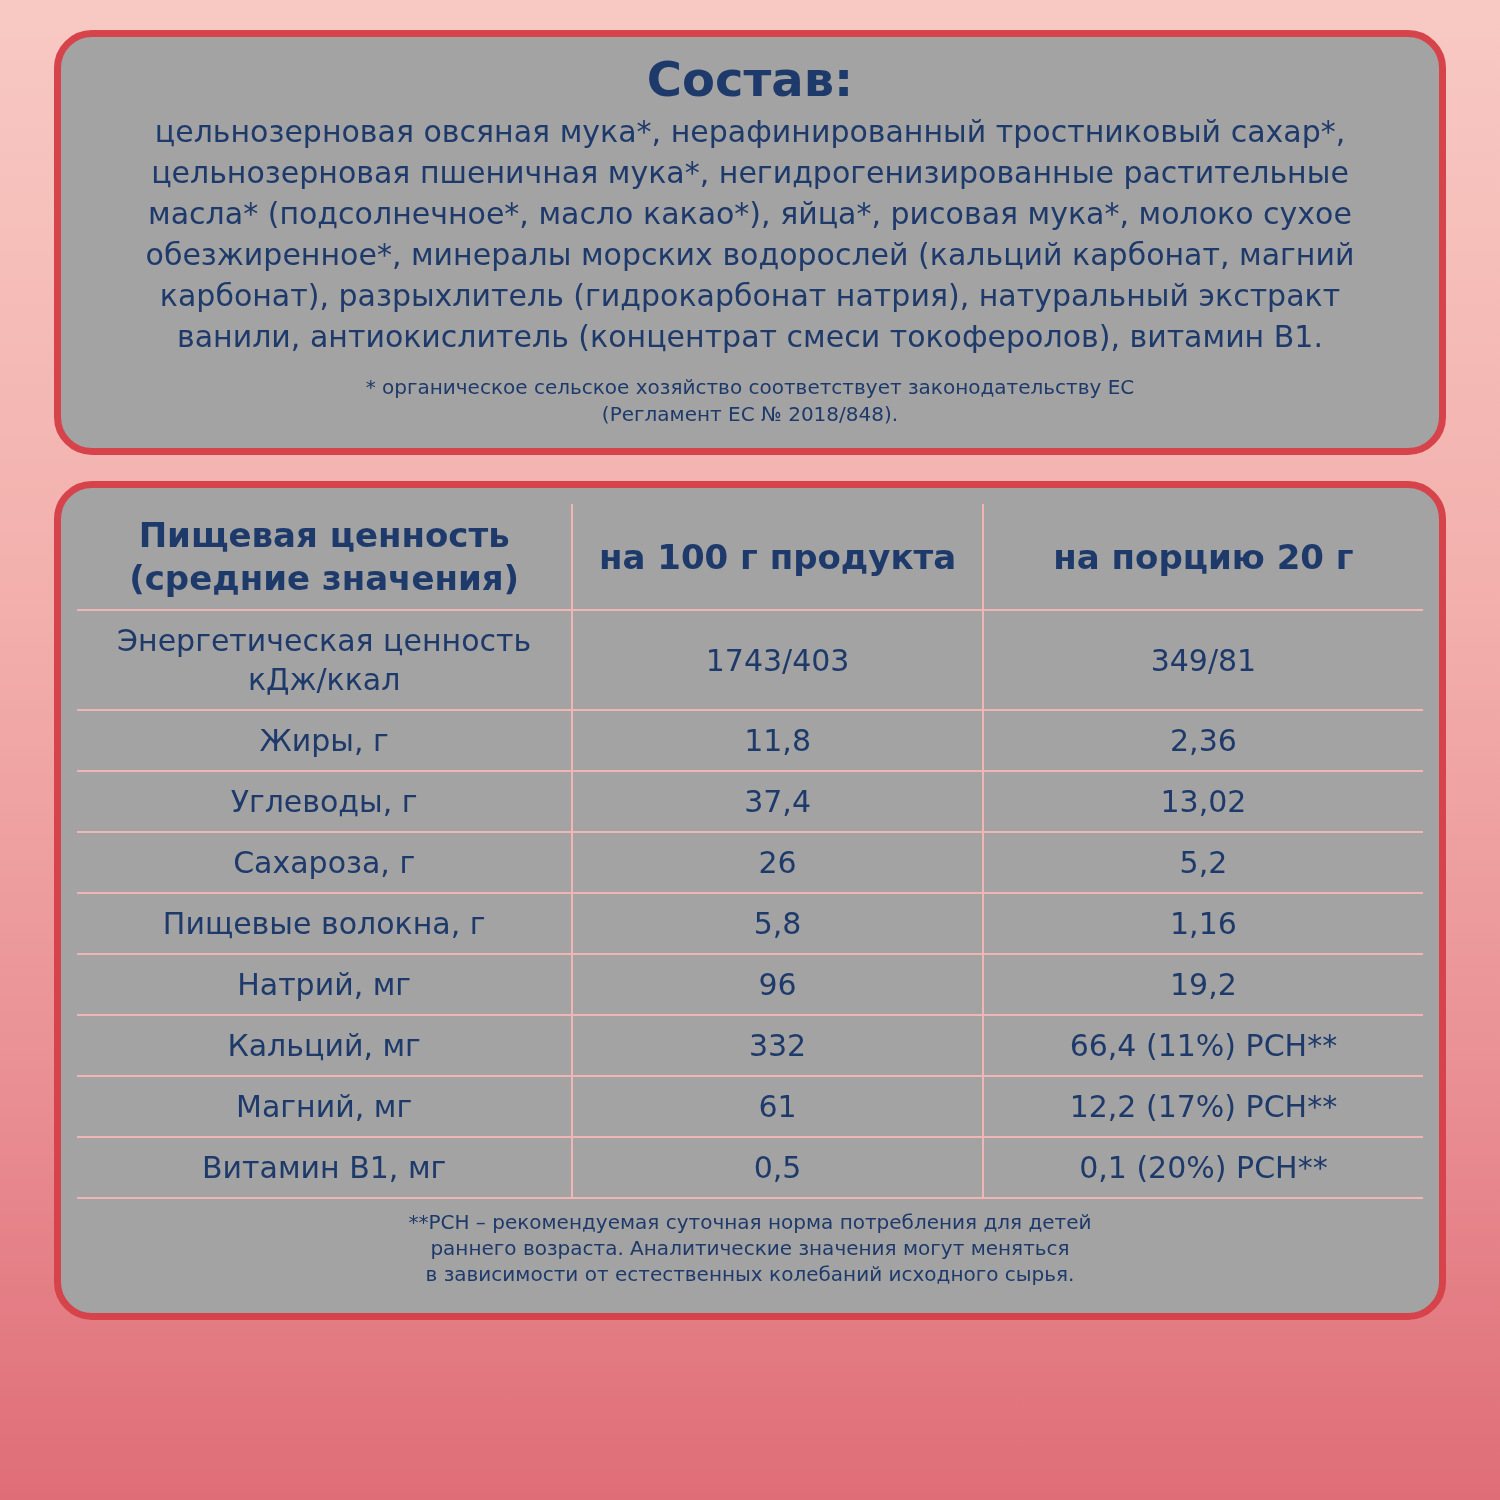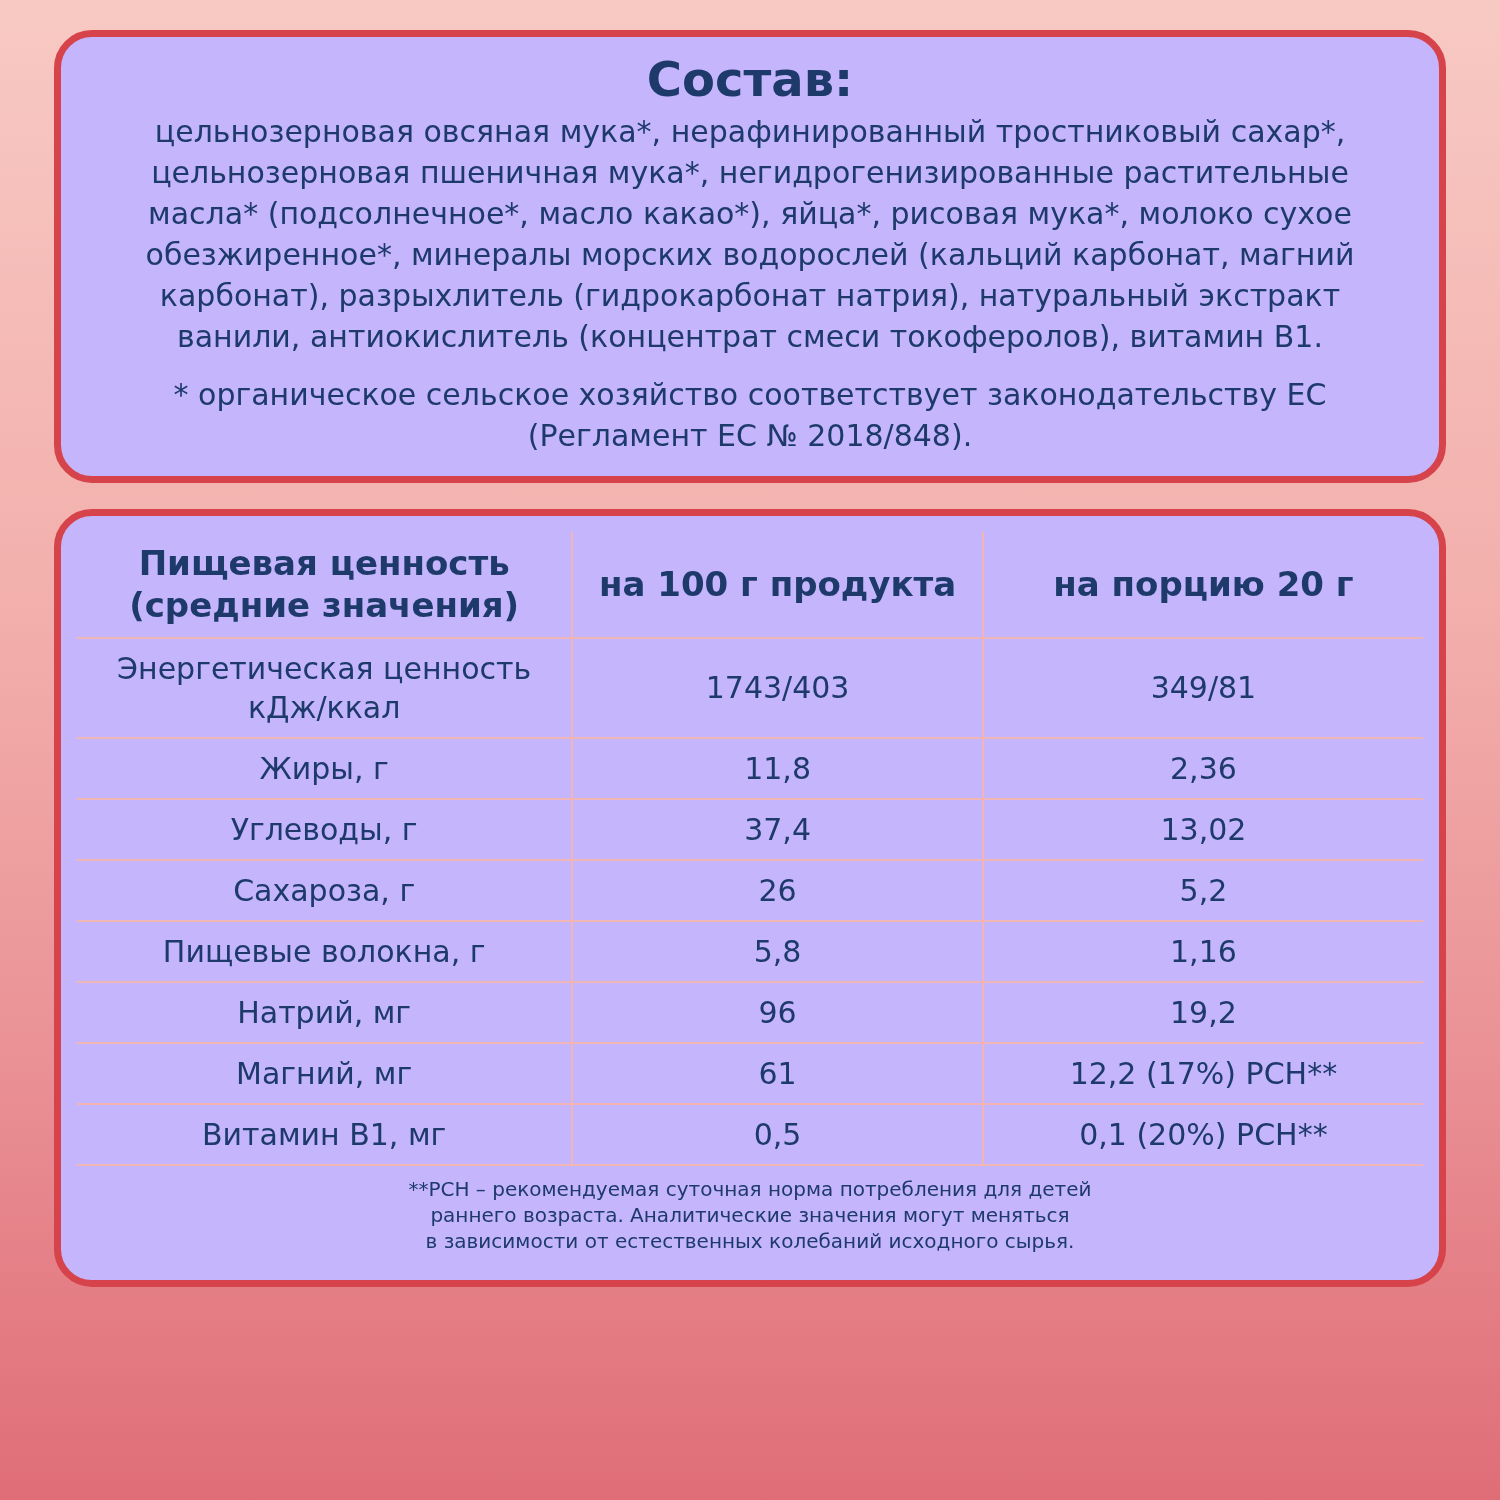--- a/index.html
+++ b/index.html
@@ -18,41 +18,41 @@
       #ea9296 70%,
       var(--bg-bottom,#df6d77) 100%);
     font-family:"DejaVu Sans","Liberation Sans",sans-serif;
     color:var(--text-navy,#1e3a6b);
     box-sizing:border-box;
   }
   *{box-sizing:border-box;}
   .card{
     width:1392px;
     margin:0 auto;
-    background:#c4b5fd;
+    background:#a3a3a3;
     border:7px solid var(--accent-red,#d6434b);
     border-radius:38px;
   }
   .card-composition{
     margin-top:30px;
     padding:12px 52px 20px 52px;
     text-align:center;
   }
   .composition-title{
     font-size:48px;
     font-weight:bold;
     margin:2px 0 4px 0;
   }
   .ingredients{
     font-size:30px;
     line-height:1.37;
     margin:0;
   }
   .organic-note{
-    font-size:30px;
+    font-size:20px;
     line-height:1.37;
     margin:16px 0 0 0;
     white-space:pre-line;
   }
   .allergen-note{
     font-size:30px;
     line-height:1.37;
     margin:4px 0 0 0;
   }
   .card-nutrition{
@@ -140,20 +140,25 @@
         <td>Пищевые волокна, г</td>
         <td>5,8</td>
         <td>1,16</td>
       </tr>
       <tr>
         <td>Натрий, мг</td>
         <td>96</td>
         <td>19,2</td>
       </tr>
       <tr>
+        <td>Кальций, мг</td>
+        <td>332</td>
+        <td>66,4 (11%) РСН**</td>
+      </tr>
+      <tr>
         <td>Магний, мг</td>
         <td>61</td>
         <td>12,2 (17%) РСН**</td>
       </tr>
       <tr>
         <td>Витамин B1, мг</td>
         <td>0,5</td>
         <td>0,1 (20%) РСН**</td>
       </tr>
       <tr>

